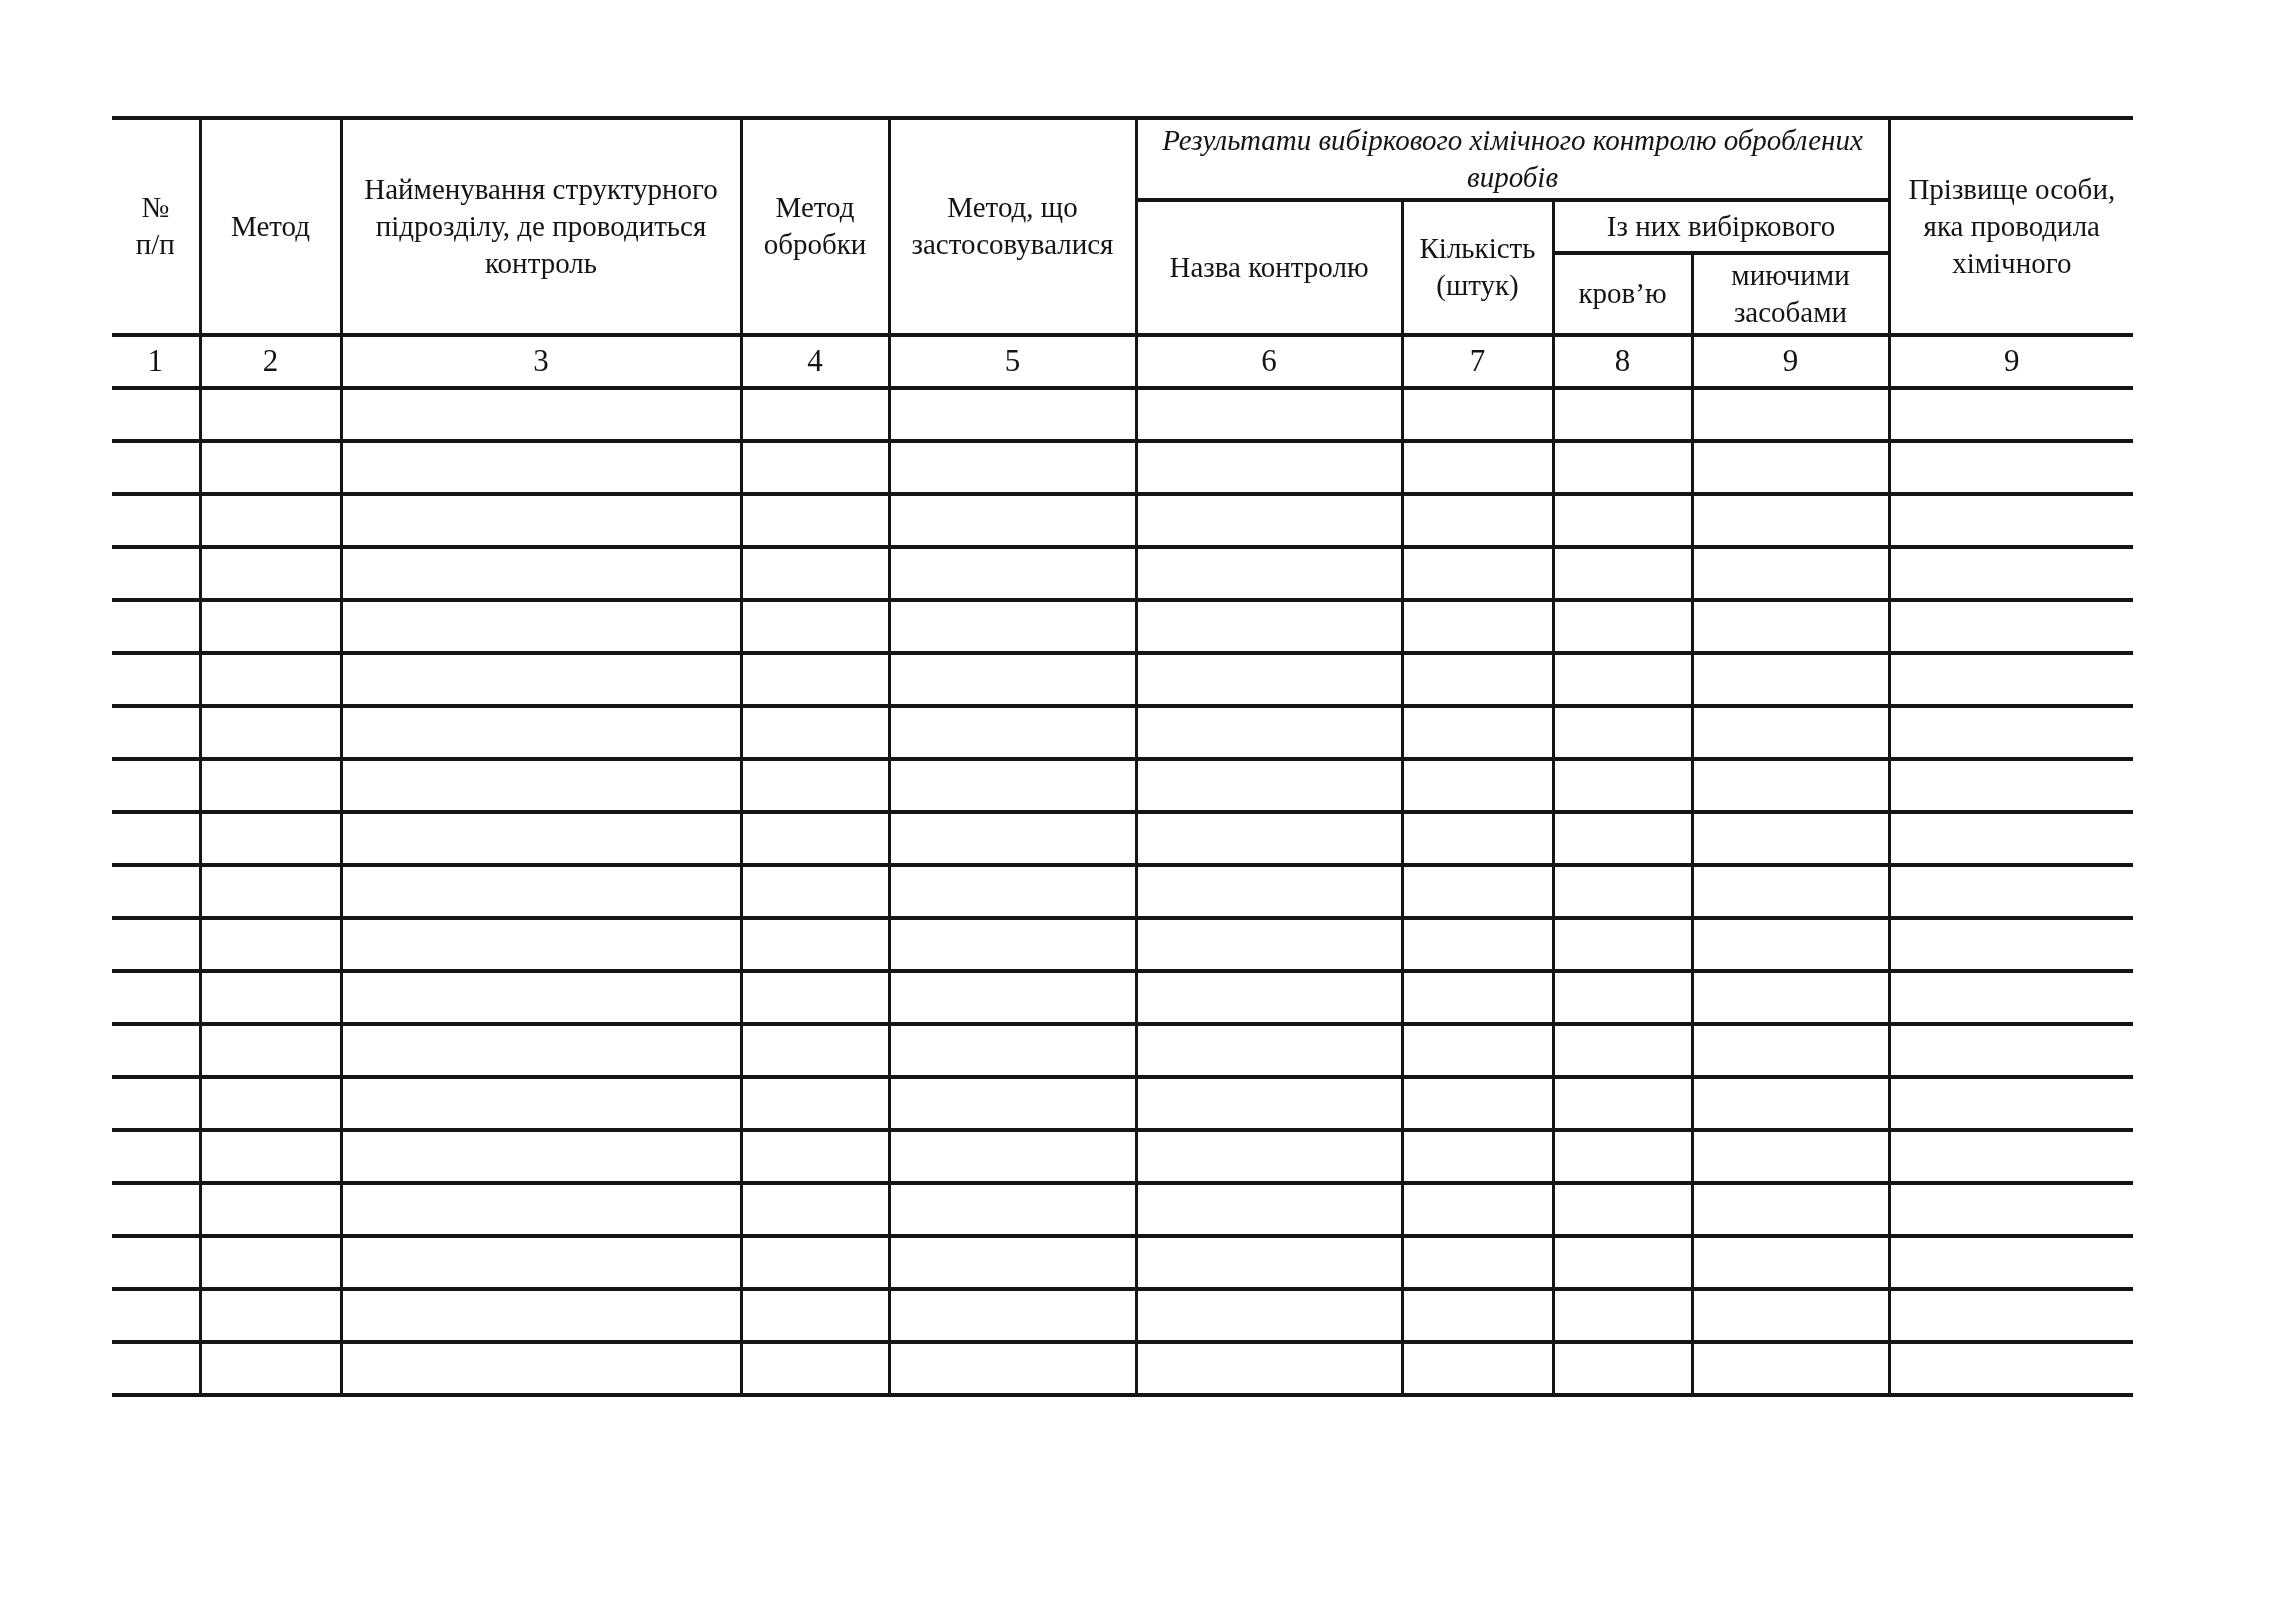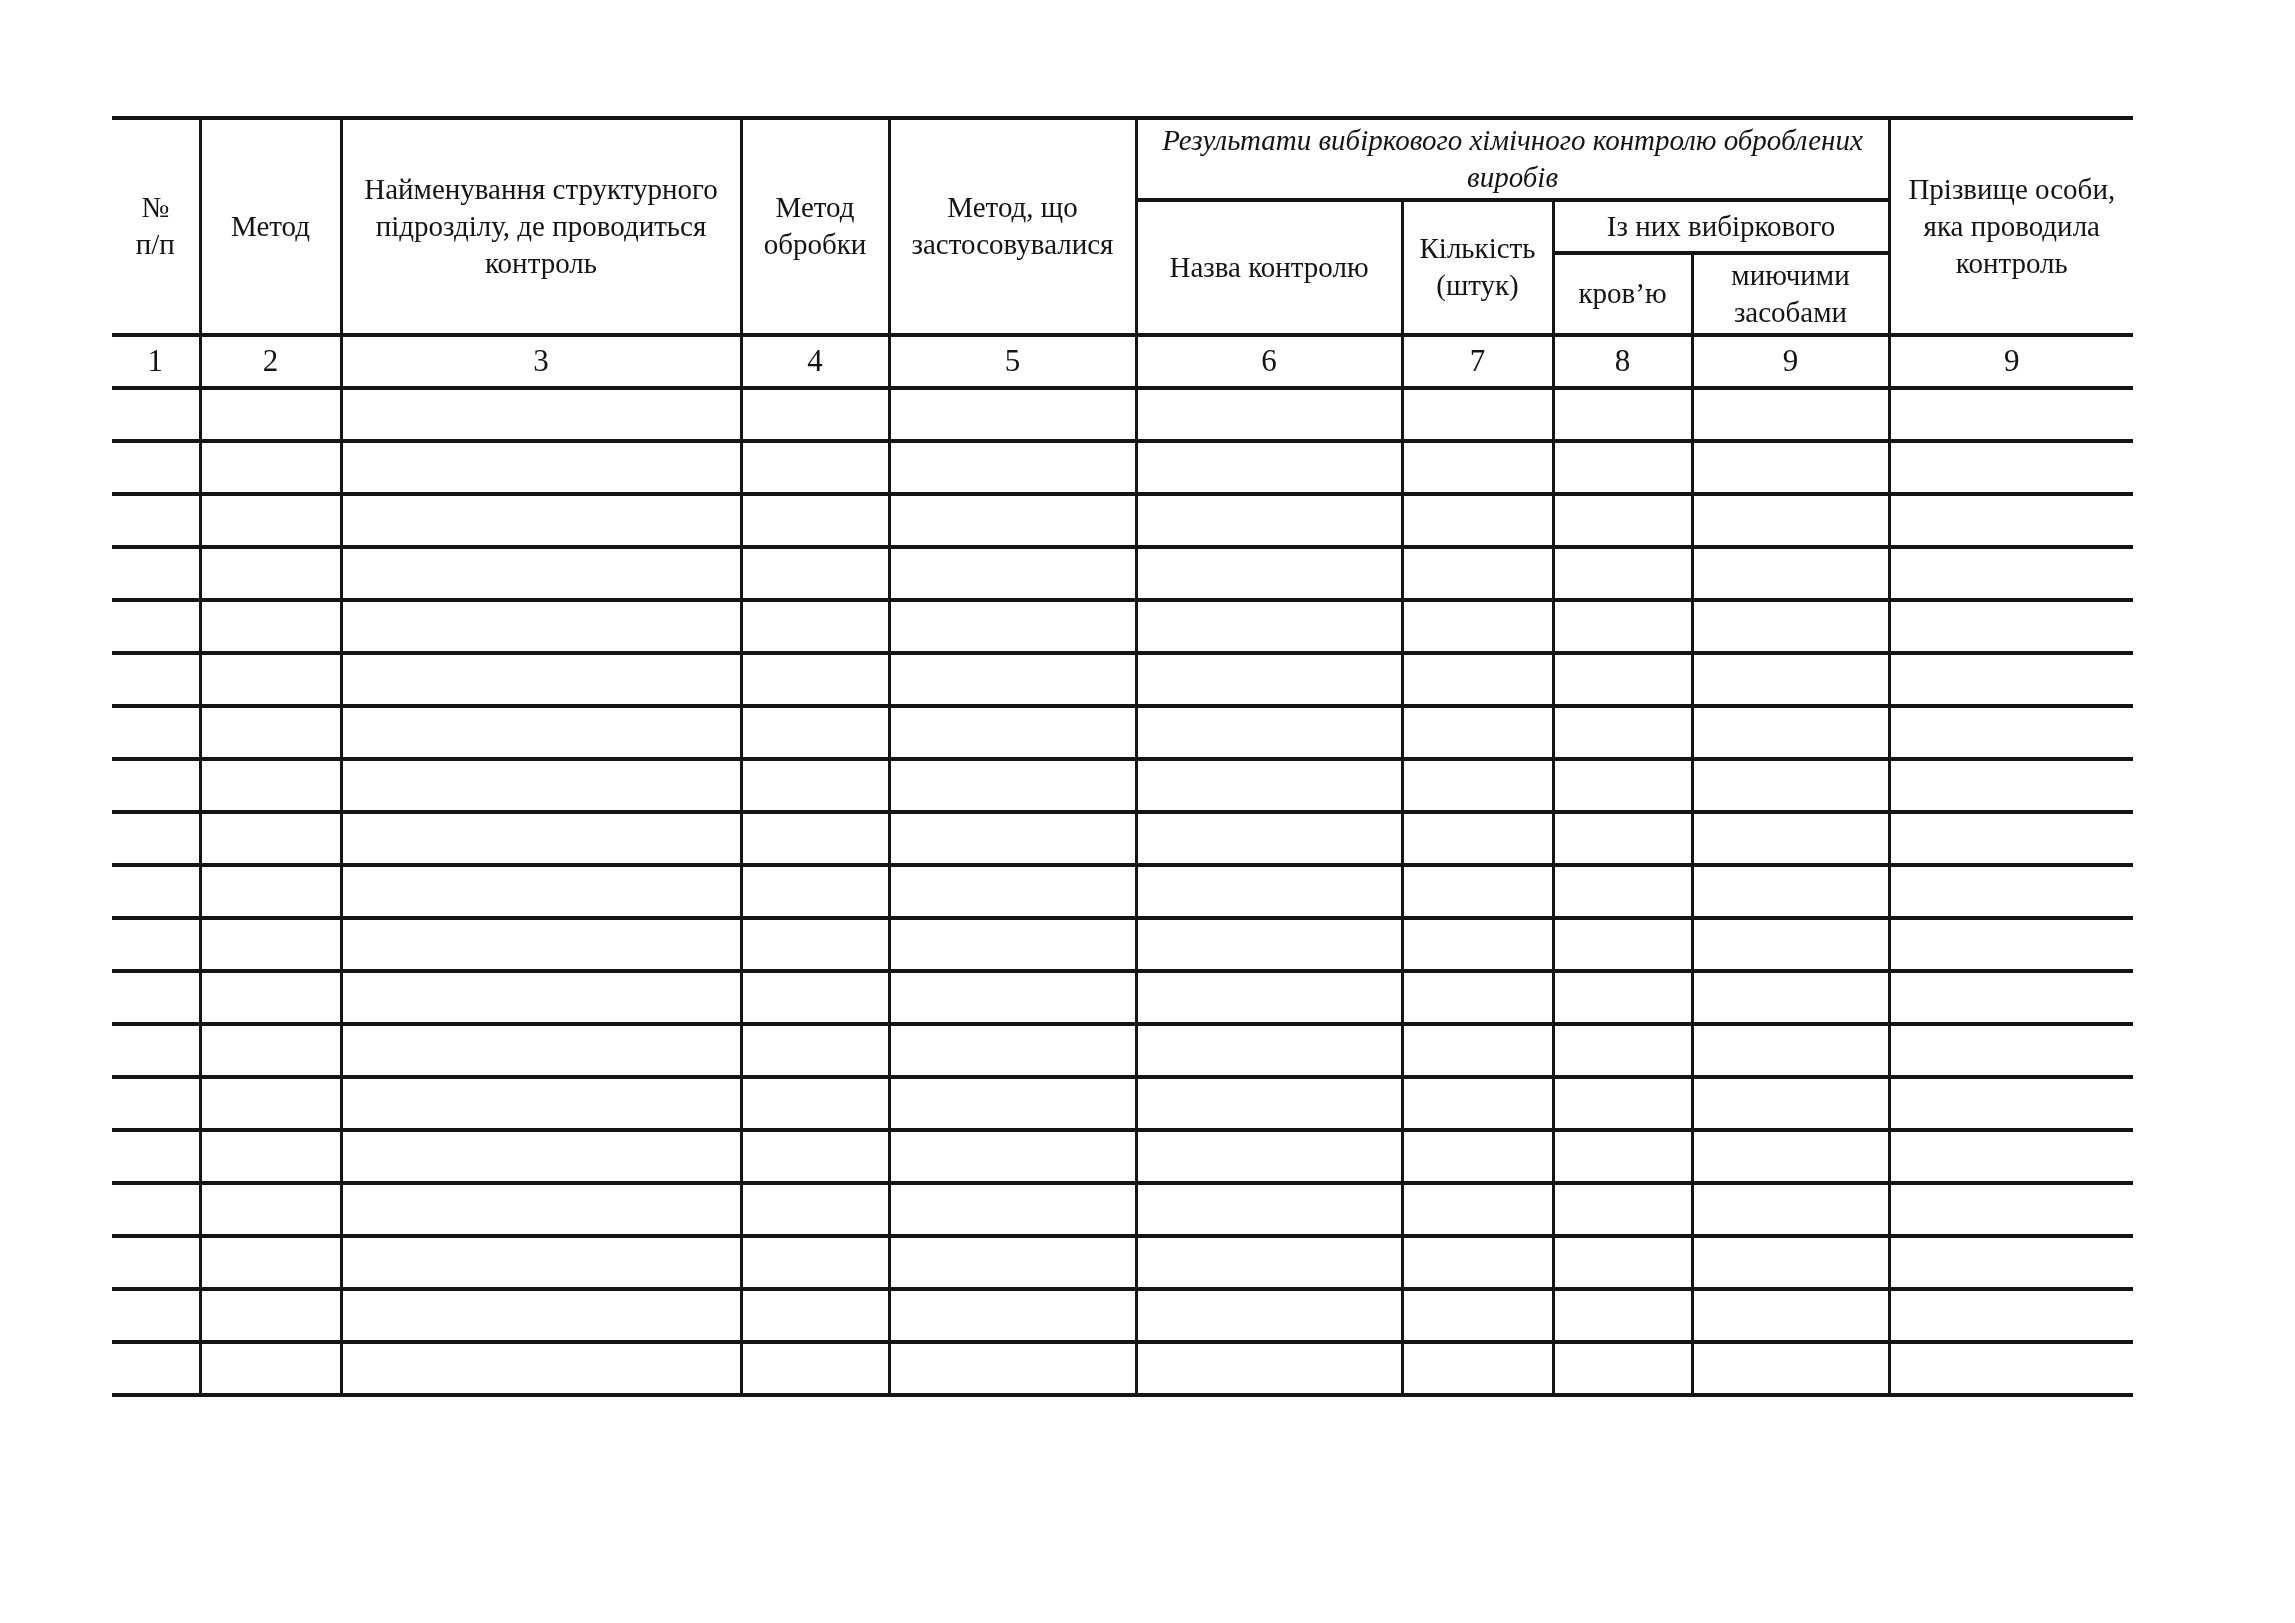--- a/index.html
+++ b/index.html
@@ -78,21 +78,21 @@
 підрозділу, де проводиться
 контроль</th>
         <th rowspan="3">Метод
 обробки</th>
         <th rowspan="3">Метод, що
 застосовувалися</th>
         <th colspan="4" class="group-cell">Результати вибіркового хімічного контролю оброблених
 виробів</th>
         <th rowspan="3">Прізвище особи,
 яка проводила
-контроль</th>
+хімічного</th>
       </tr>
       <tr class="r-band">
         <th rowspan="2">Назва контролю</th>
         <th rowspan="2">Кількість
 (штук)</th>
         <th colspan="2">Із них вибіркового</th>
       </tr>
       <tr class="r-sub">
         <th>кров’ю</th>
         <th>миючими

